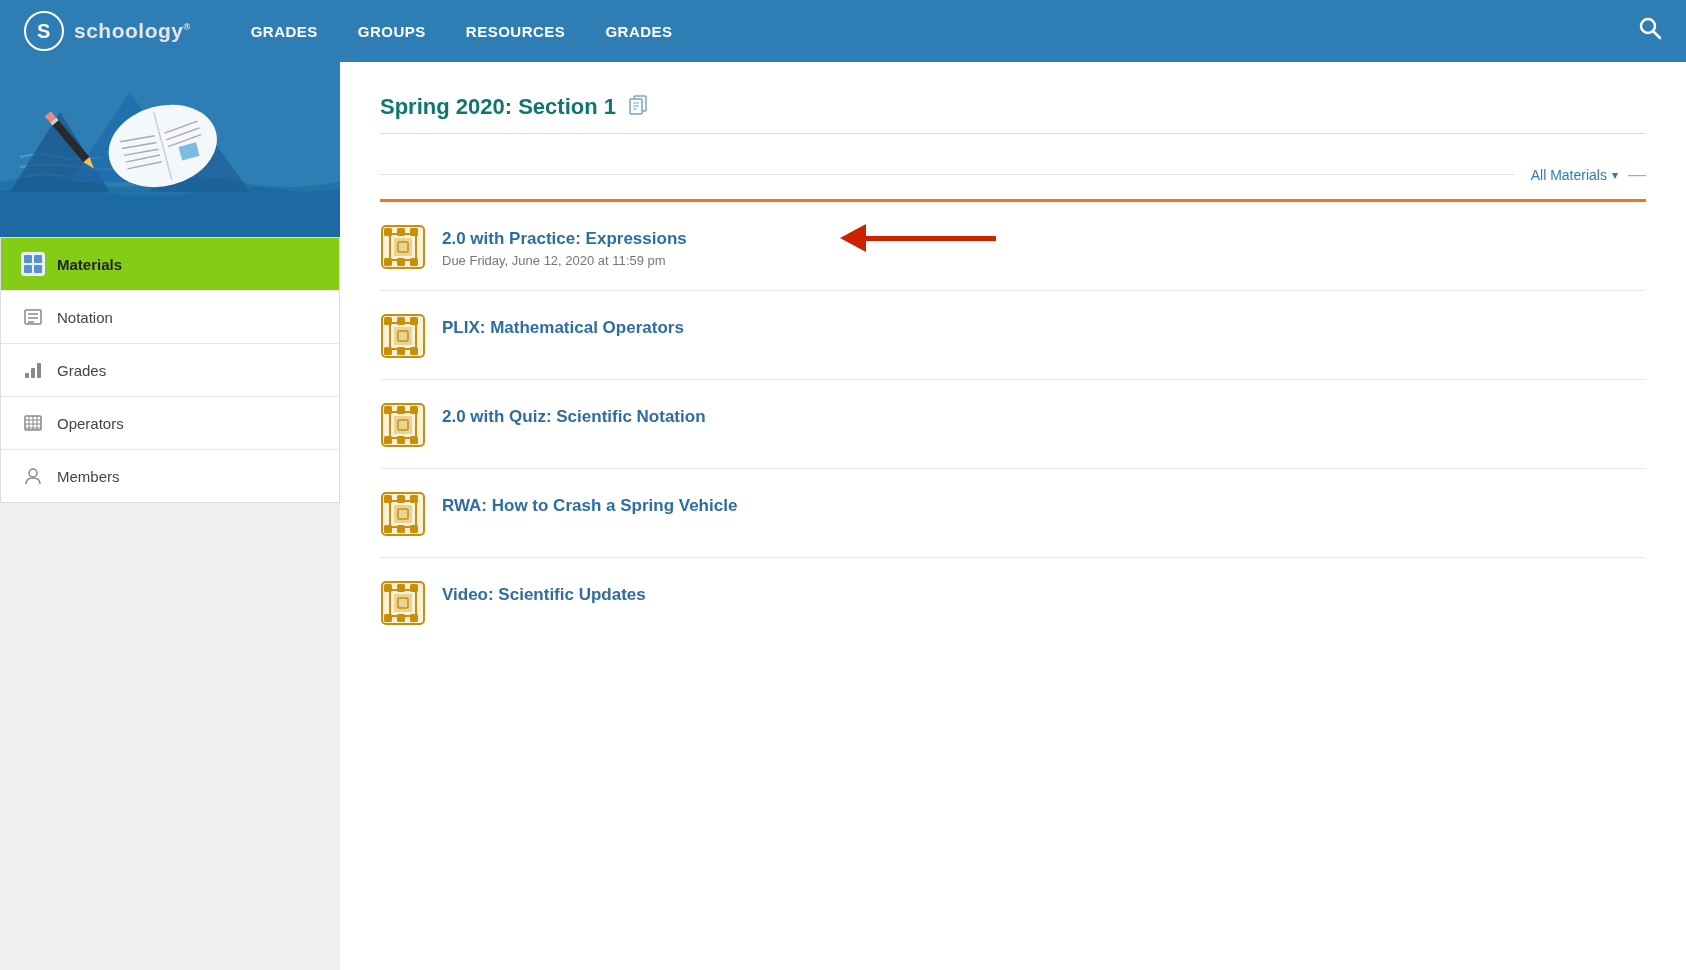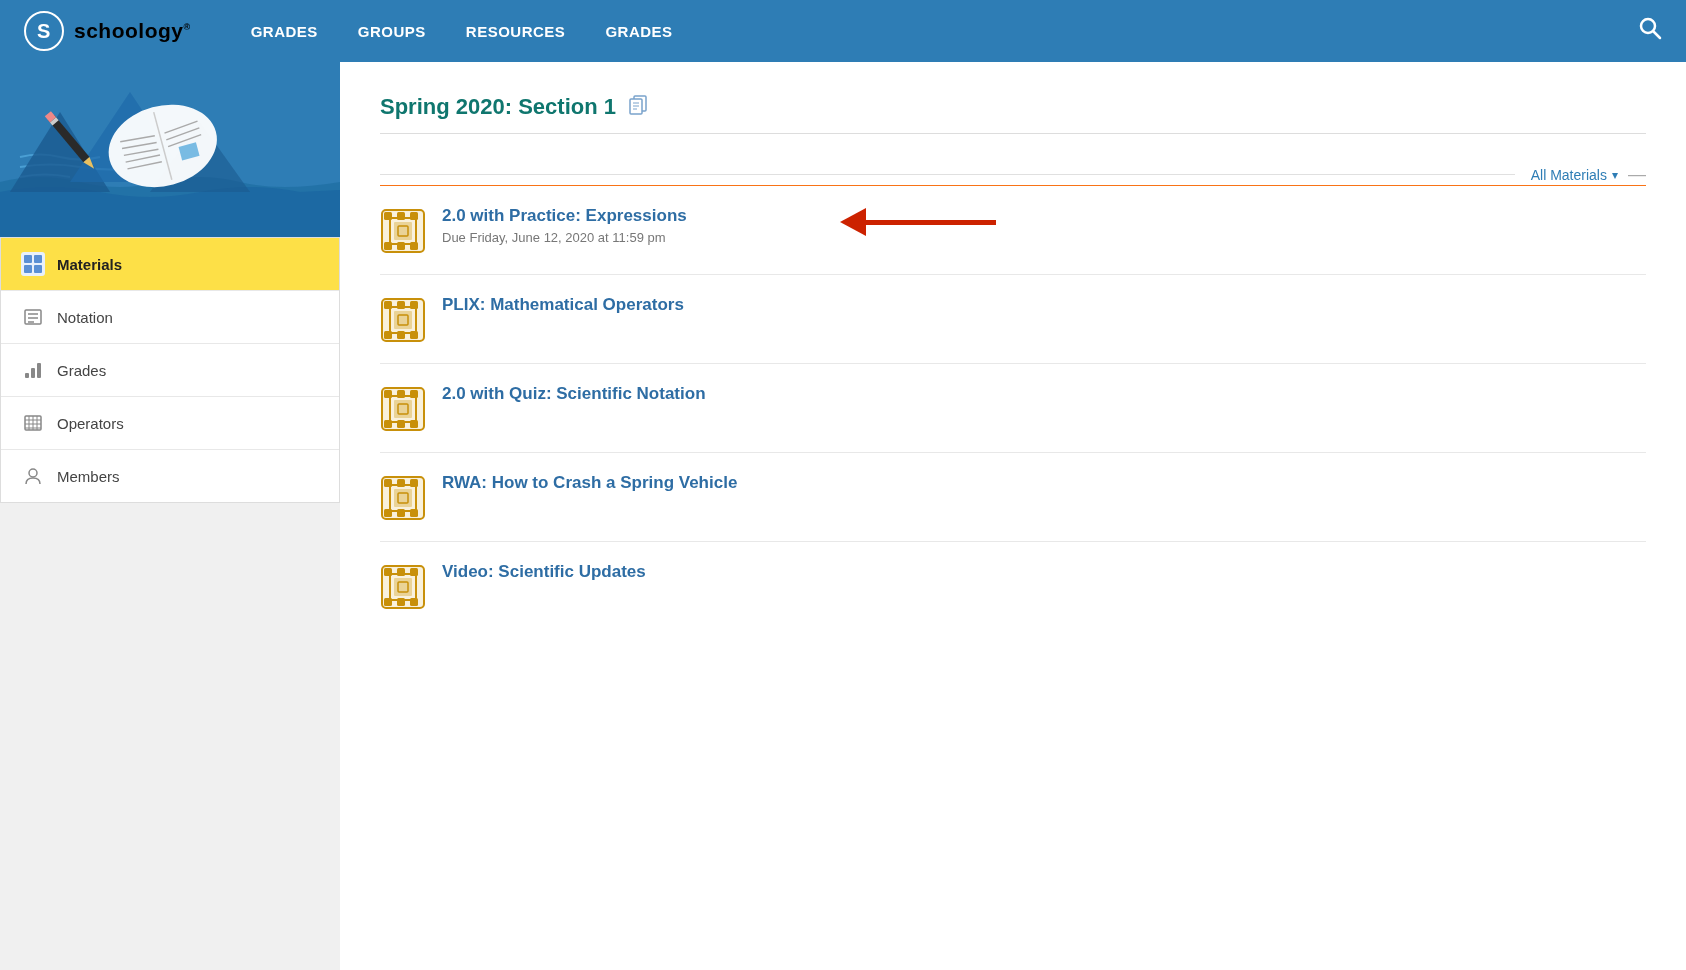--- a/index.html
+++ b/index.html
@@ -28,21 +28,21 @@
       height: 40px;
       border: 2.5px solid white;
       border-radius: 50%;
       display: flex;
       align-items: center;
       justify-content: center;
       font-size: 20px;
       font-weight: bold;
       color: white;
     }
-    .logo-text { font-size: 21px; font-weight: 600; color: #000000; }
+    .logo-text { font-size: 21px; font-weight: 600; color: #e5e5e5; }
     .logo-tm { font-size: 9px; vertical-align: super; }
     .nav-links {
       display: flex;
       gap: 40px;
       margin-left: 20px;
     }
     .nav-link {
       color: white;
       font-size: 15px;
       font-weight: 700;
@@ -86,21 +86,21 @@
       align-items: center;
       gap: 12px;
       padding: 14px 20px;
       border-bottom: 1px solid #e8e8e8;
       cursor: pointer;
       font-size: 15px;
       color: #444;
     }
     .sidebar-nav-item:last-child { border-bottom: none; }
     .sidebar-nav-item.active {
-      background: #fde047;
+      background: #84cc16;
       font-weight: 700;
       color: #222;
     }
     .sidebar-icon {
       width: 24px;
       height: 24px;
       display: flex;
       align-items: center;
       justify-content: center;
       font-size: 16px;
@@ -138,22 +138,22 @@
       border-top: 1px solid #ddd;
       margin: 12px 0 30px 0;
     }
 
     
     .filter-bar {
       display: flex;
       justify-content: flex-end;
       align-items: center;
       margin-bottom: 0;
-      padding-bottom: 0;
-      border-bottom: 1px solid #f97316;
+      padding-bottom: 14px;
+      border-bottom: 3px solid #f97316;
     }
     .filter-dropdown {
       display: flex;
       align-items: center;
       gap: 5px;
       color: #2e7db5;
       font-size: 14px;
       cursor: pointer;
     }
     .filter-chevron { font-size: 12px; }
@@ -173,21 +173,21 @@
       border-bottom: 1px solid #e8e8e8;
       position: relative;
     }
     .course-item:last-child { border-bottom: none; }
     .item-icon {
       width: 46px;
       height: 46px;
       flex-shrink: 0;
       margin-top: 2px;
     }
-    .item-content { flex: 1; }
+    .item-content { flex: 1; margin-top: 7px; }
     .item-title {
       font-size: 17px;
       font-weight: 600;
       color: #2e6da4;
       cursor: pointer;
       display: inline-block;
     }
     .item-due {
       font-size: 13px;
       color: #777;

